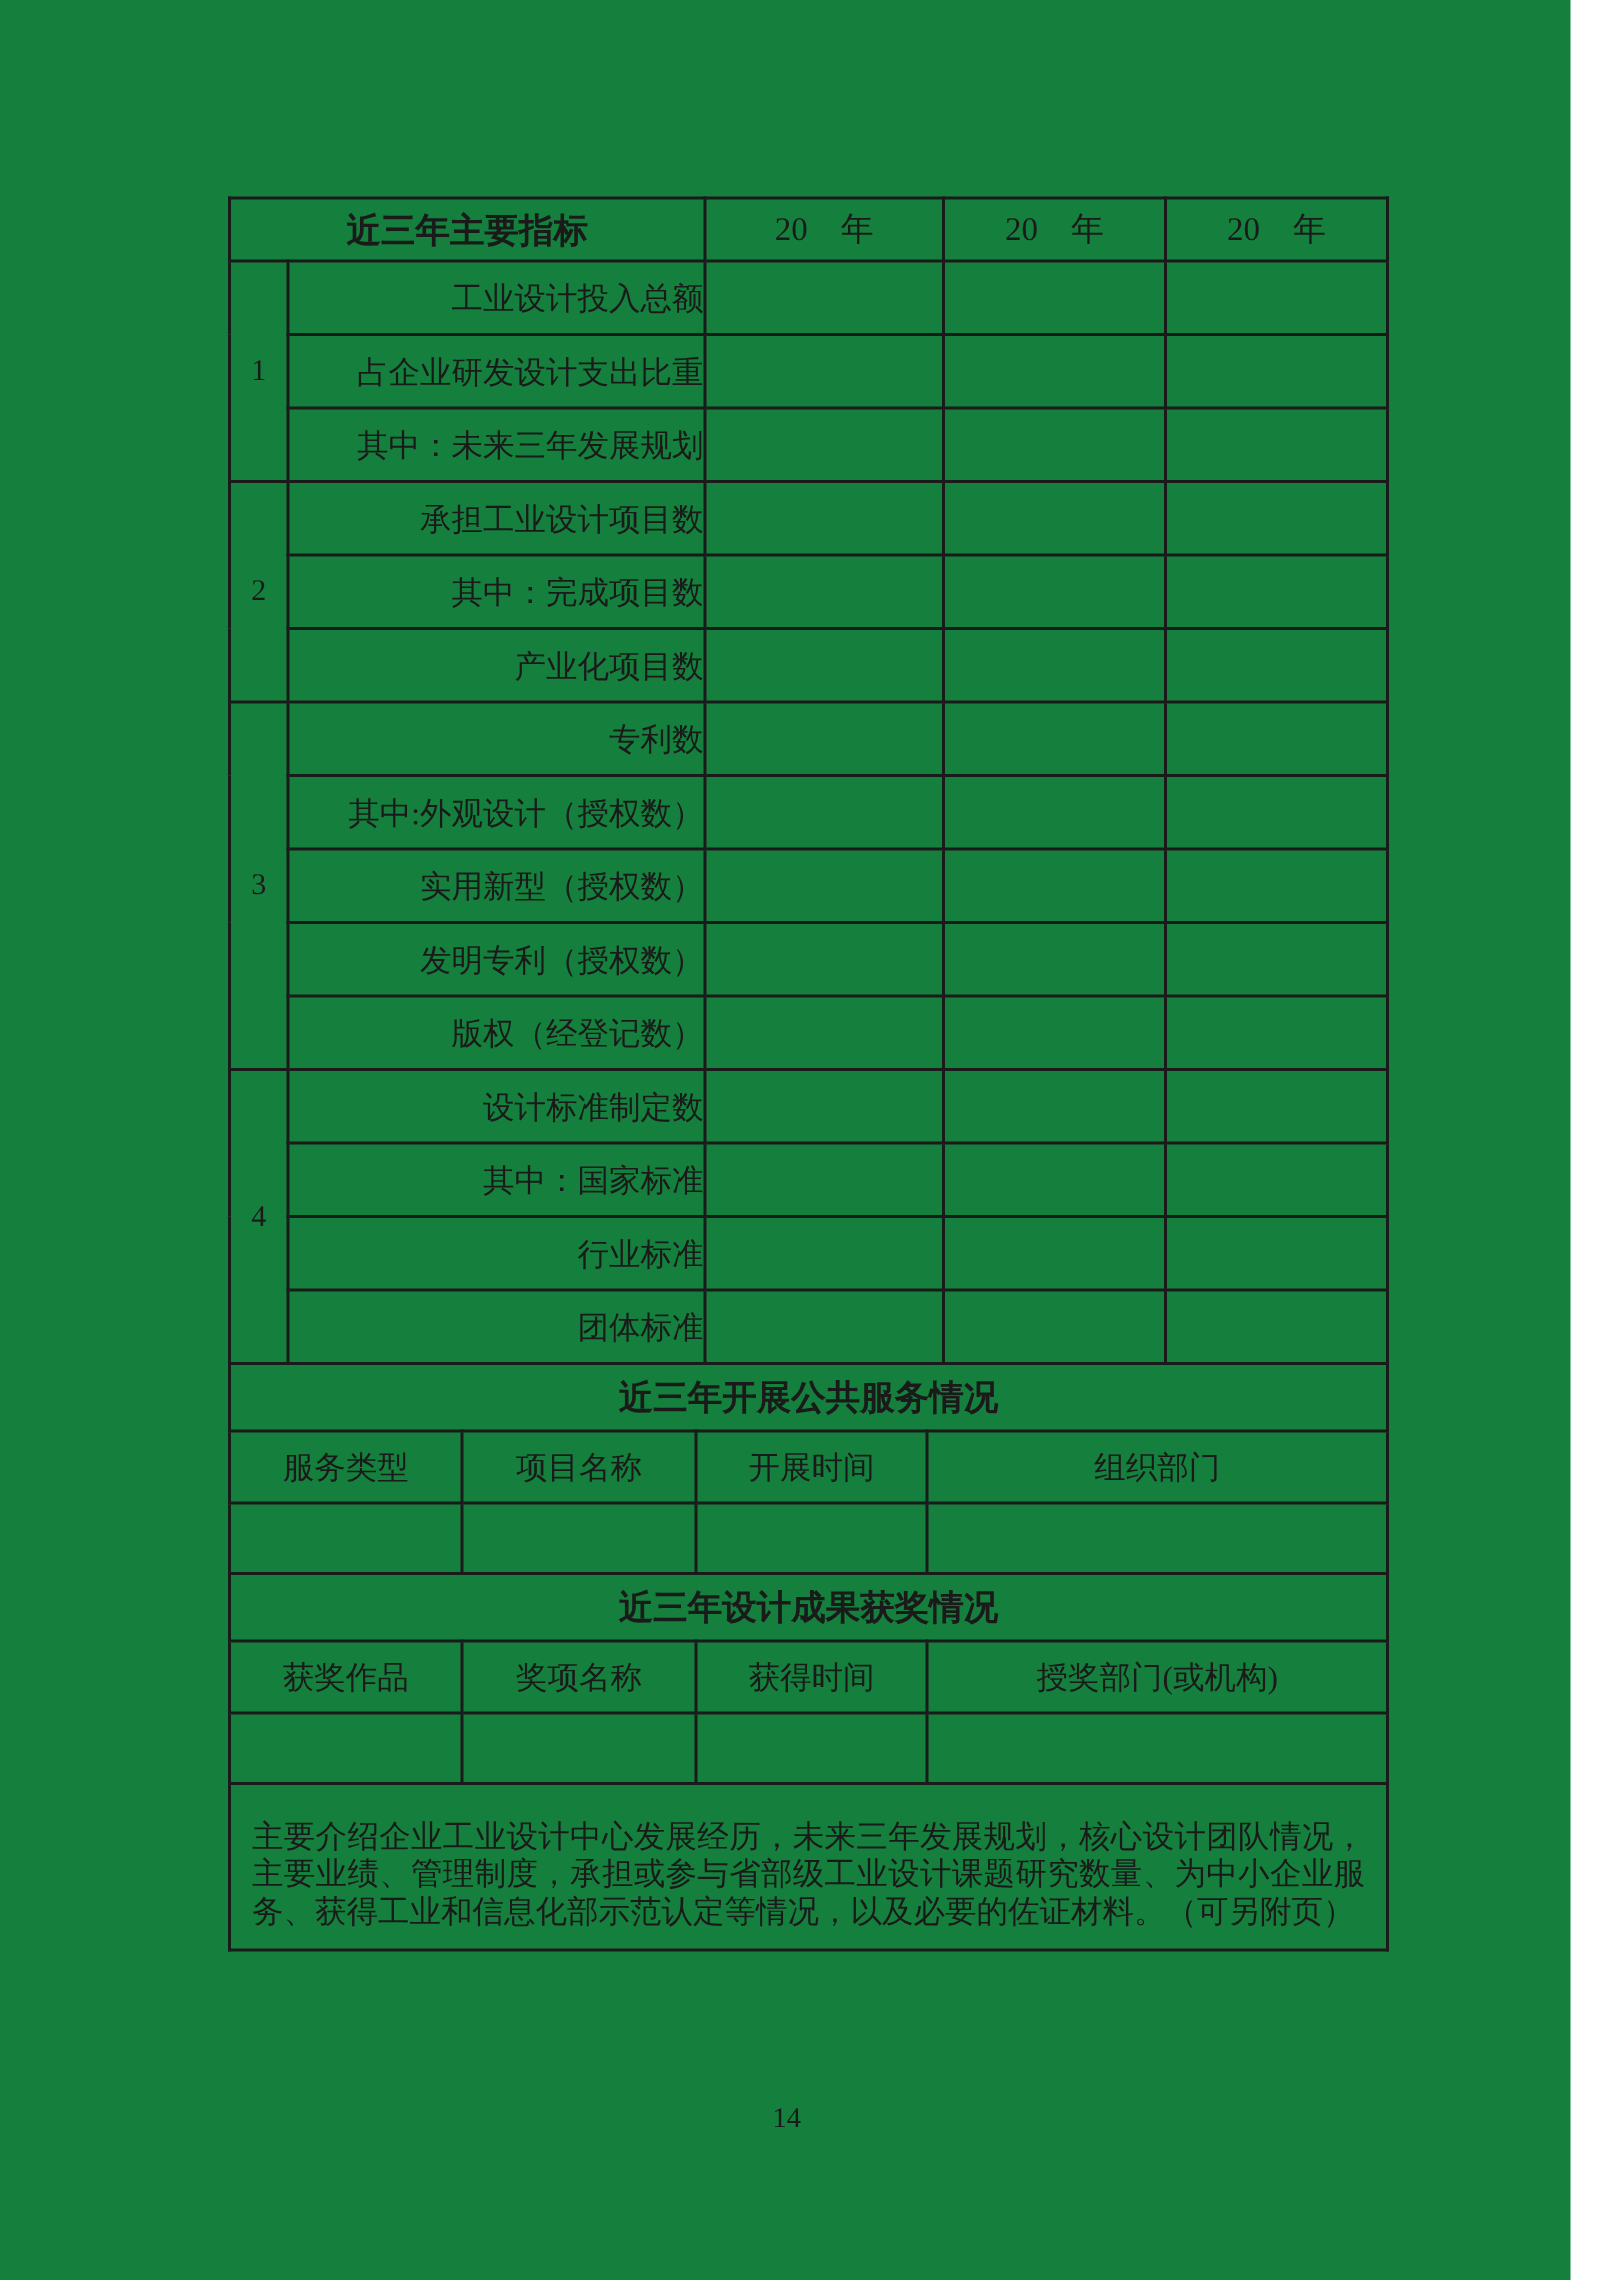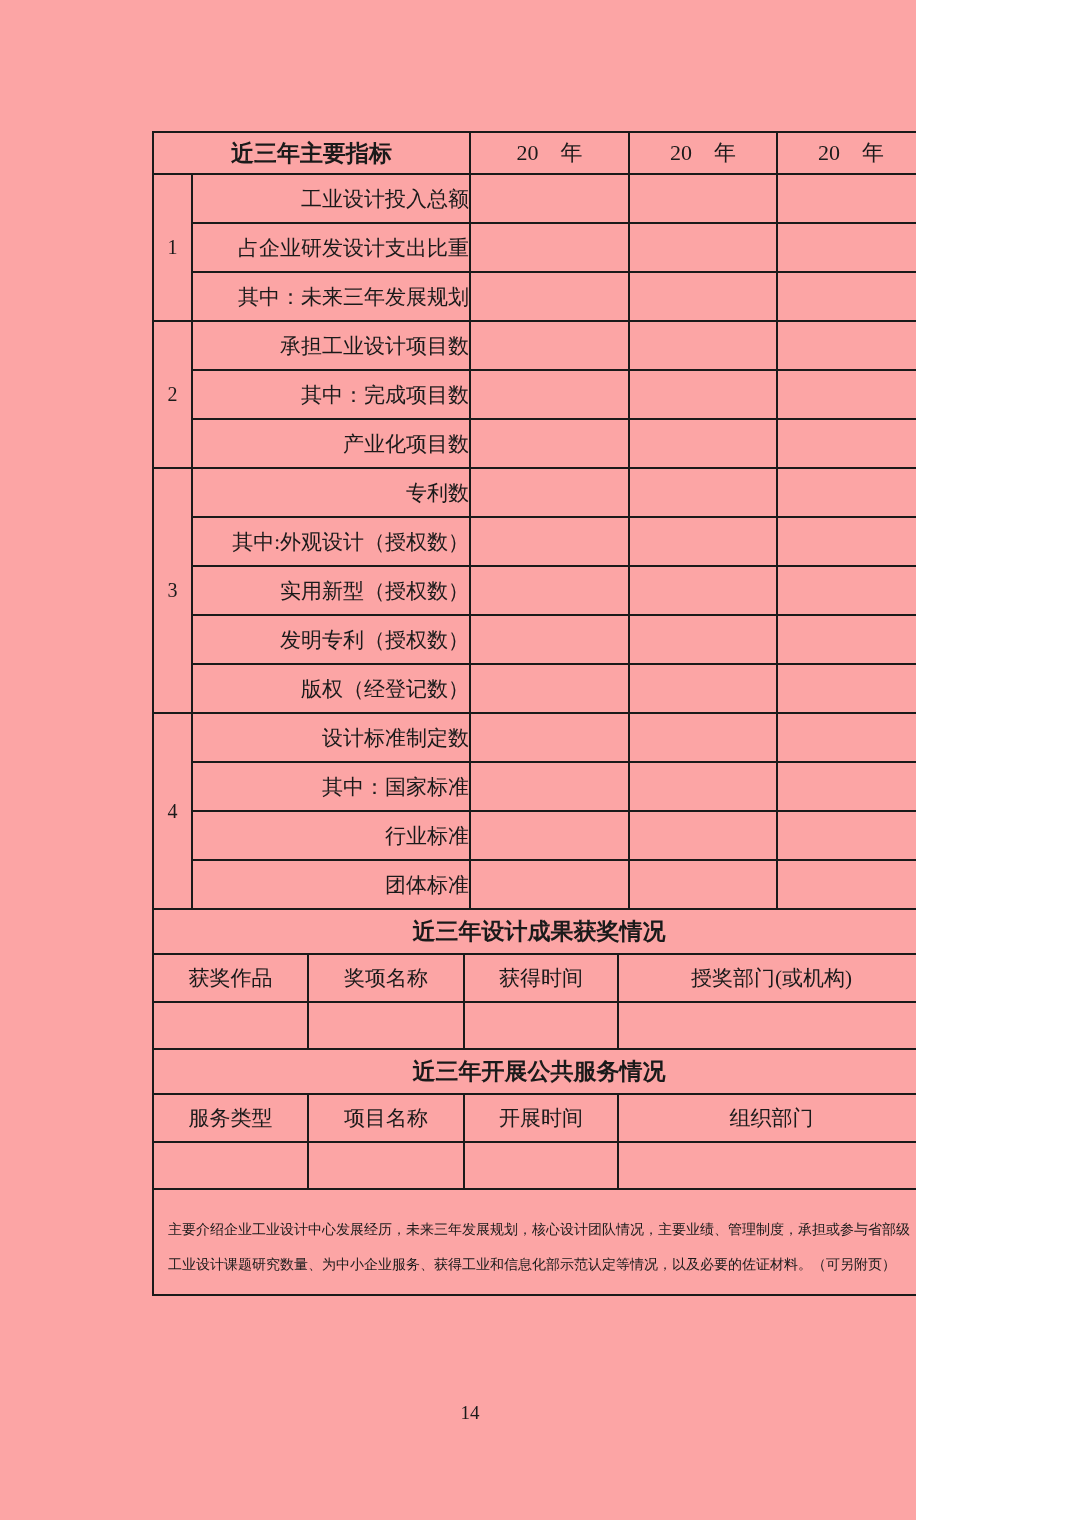--- a/index.html
+++ b/index.html
@@ -1,19 +1,19 @@
 <!DOCTYPE html>
 <html><head>
 <meta charset="utf-8">
 <style>
   html,body { margin:0; padding:0; background:#ffffff; }
   .page {
     position:relative;
-    width:916px; height:1520px;
-    background:#fca5a5;
+    width:1047px; height:1520px;
+    background:#15803d;
     color:#1a1a1a;
     font-family:"Liberation Serif","DejaVu Serif",serif;
     overflow:hidden;
   }
   .form-area { position:absolute; left:152px; top:131px; width:772px; }
   .form-area table {
     border-collapse:collapse;
     table-layout:fixed;
     width:772px;
   }
@@ -46,28 +46,28 @@
   .ind-c { }
   .ind-d { padding-left:56px;margin-top:14px; }
   .c-sect {
     text-align:center; font-weight:bold; font-size:23px;
     font-family:"Liberation Sans","DejaVu Sans",sans-serif;
   }
   .c-colh { text-align:center; }
   .c-desc {
     vertical-align:top;
     padding:22px 14px 12px 14px;
-    font-size:14px;
-    line-height:35px;
+    font-size:21px;
+    line-height:25px;
     text-align:justify;
     text-justify:inter-ideograph;
   }
   .page-number {
     position:absolute;
-    top:1402px; left:12px; width:100%;
+    top:1402px; left:1px; width:100%;
     text-align:center;
     font-size:19px;
   }
 </style>
 </head>
 <body>
 
 <div class="page">
   <div class="form-area">
 
@@ -189,65 +189,65 @@
 
     <table>
       <colgroup>
         <col style="width:155px">
           <col style="width:156px">
         <col style="width:154px">
           <col style="width:307px">
       </colgroup>
       <tbody>
         <tr class="r-sect">
+          <td colspan="4" class="c-sect">近三年开展公共服务情况</td>
+        </tr>
+        <tr class="r-colh">
+          <td class="c-colh">服务类型</td>
+          <td class="c-colh">项目名称</td>
+          <td class="c-colh">开展时间</td>
+          <td class="c-colh">组织部门</td>
+        </tr>
+        <tr class="r-empty">
+          <td></td>
+          <td></td>
+          <td></td>
+          <td></td>
+        </tr>
+      </tbody>
+    </table>
+
+    <table>
+      <colgroup>
+        <col style="width:155px">
+          <col style="width:156px">
+        <col style="width:154px">
+          <col style="width:307px">
+      </colgroup>
+      <tbody>
+        <tr class="r-sect">
           <td colspan="4" class="c-sect">近三年设计成果获奖情况</td>
         </tr>
         <tr class="r-colh">
           <td class="c-colh">获奖作品</td>
           <td class="c-colh">奖项名称</td>
           <td class="c-colh">获得时间</td>
           <td class="c-colh">授奖部门(或机构)</td>
         </tr>
         <tr class="r-empty">
           <td></td>
           <td></td>
           <td></td>
           <td></td>
         </tr>
       </tbody>
     </table>
 
     <table>
       <colgroup>
-        <col style="width:155px">
-          <col style="width:156px">
-        <col style="width:154px">
-          <col style="width:307px">
-      </colgroup>
-      <tbody>
-        <tr class="r-sect">
-          <td colspan="4" class="c-sect">近三年开展公共服务情况</td>
-        </tr>
-        <tr class="r-colh">
-          <td class="c-colh">服务类型</td>
-          <td class="c-colh">项目名称</td>
-          <td class="c-colh">开展时间</td>
-          <td class="c-colh">组织部门</td>
-        </tr>
-        <tr class="r-empty">
-          <td></td>
-          <td></td>
-          <td></td>
-          <td></td>
-        </tr>
-      </tbody>
-    </table>
-
-    <table>
-      <colgroup>
           <col style="width:772px">
         </colgroup>
       <tbody>
         <tr>
           <td class="c-desc">主要介绍企业工业设计中心发展经历，未来三年发展规划，核心设计团队情况，主要业绩、管理制度，承担或参与省部级工业设计课题研究数量、为中小企业服务、获得工业和信息化部示范认定等情况，以及必要的佐证材料。（可另附页）</td>
         </tr>
       </tbody>
     </table>
 
   </div>

